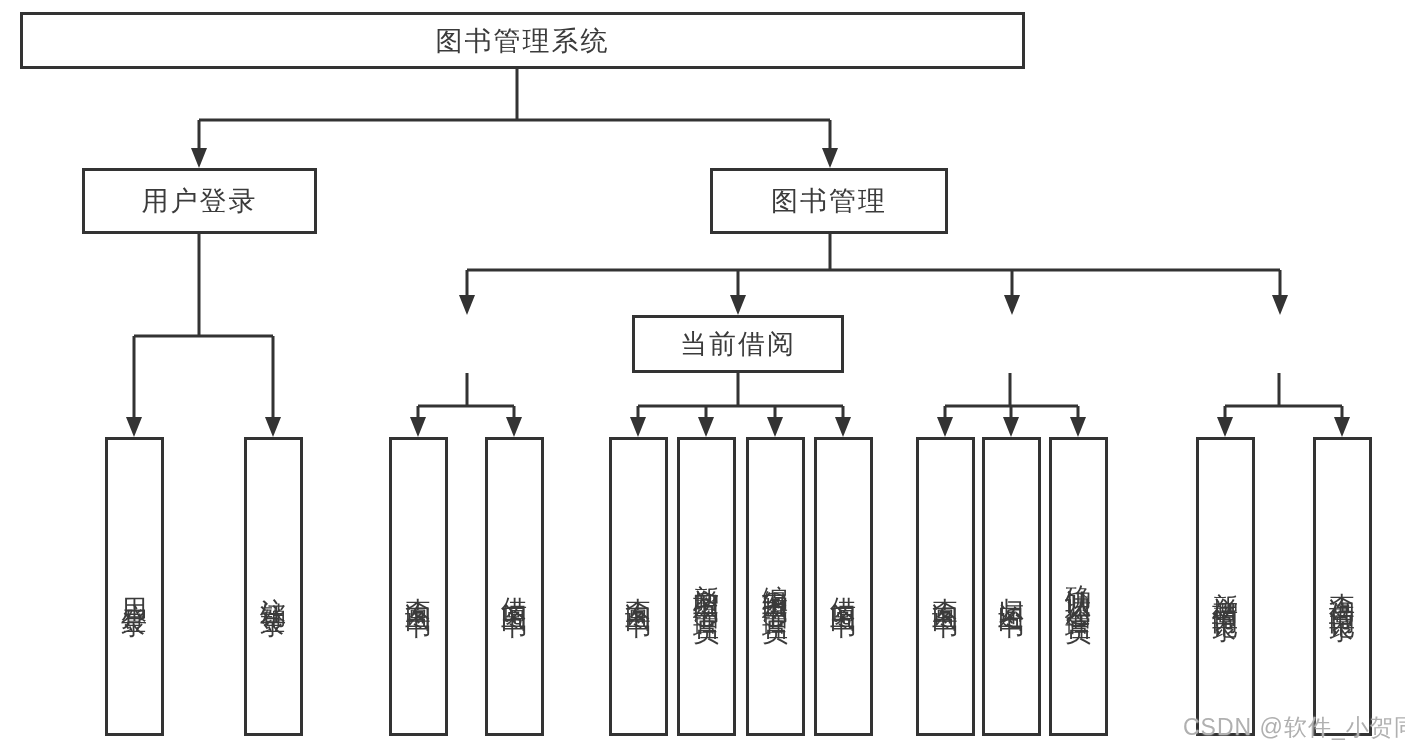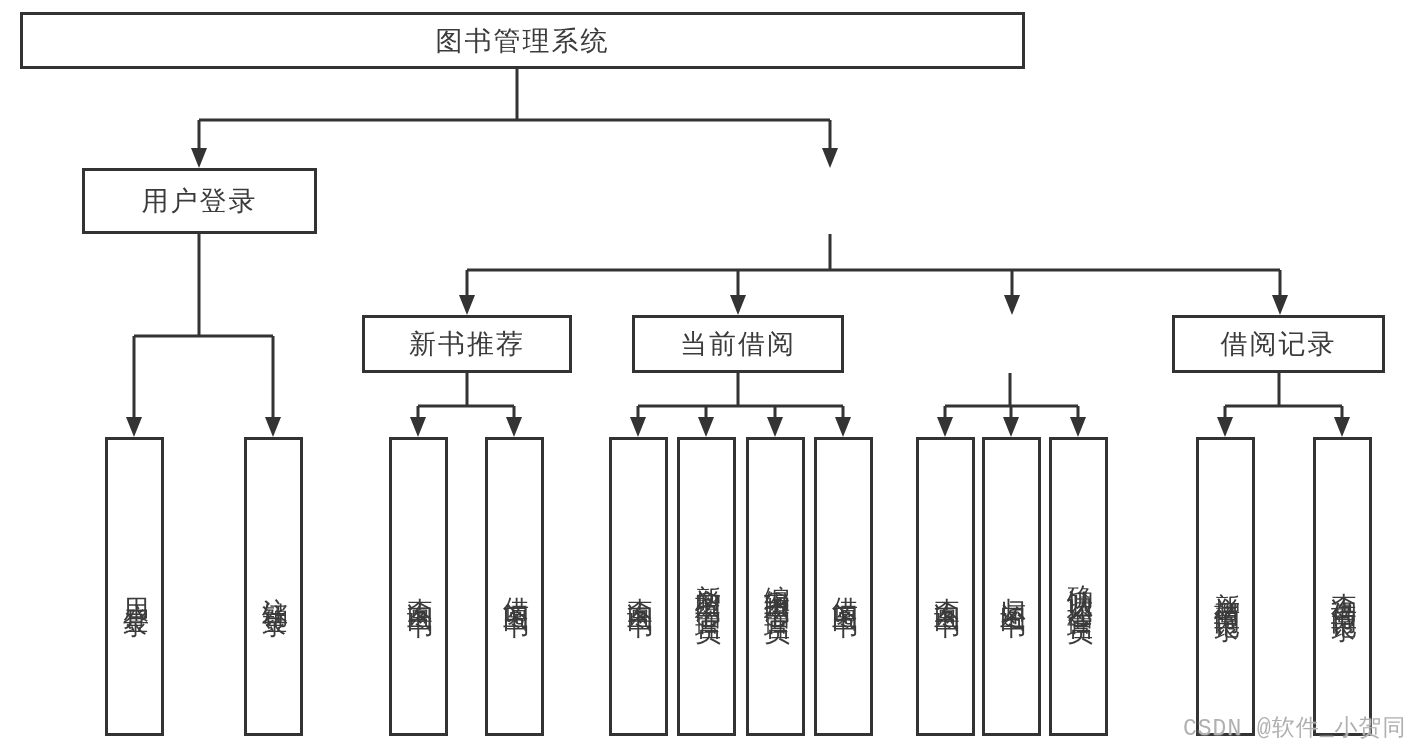--- a/index.html
+++ b/index.html
@@ -1,21 +1,21 @@
 <!DOCTYPE html>
 <html><head>
 <meta charset="utf-8">
 <style>
   html, body { margin: 0; padding: 0; background: #ffffff; }
   .canvas {
     position: relative;
     width: 1405px;
     height: 747px;
     background: #ffffff;
-    font-family: Liberation Mono, monospace;
+    font-family: Liberation Sans, sans-serif;
     overflow: hidden;
   }
   .connectors {
     position: absolute;
     left: 0; top: 0;
     width: 1405px; height: 747px;
   }
   .node {
     position: absolute;
     box-sizing: border-box;
@@ -111,24 +111,23 @@
       <polygon points="1003,417 1019,417 1011,437"></polygon>
       <polygon points="1070,417 1086,417 1078,437"></polygon>
       <polygon points="1217,417 1233,417 1225,437"></polygon>
       <polygon points="1334,417 1350,417 1342,437"></polygon>
     </g>
   </svg>
 
   <div class="node root">图书管理系统</div>
 
   <div class="node lv2-a">用户登录</div>
+  <div class="node lv2-b">图书管理</div>
 
-  <div class="node lv3-a">新书推荐</div>
   <div class="node lv3-b">当前借阅</div>
-  <div class="node lv3-d">借阅记录</div>
 
   <div class="node leaf leaf-1">用户登录</div>
   <div class="node leaf leaf-2">注销登录</div>
 
   <div class="node leaf leaf-3">查询图书</div>
   <div class="node leaf leaf-4">借阅图书</div>
 
   <div class="node leaf leaf-5">查询图书</div>
   <div class="node leaf leaf-6">新增图书（管理员）</div>
   <div class="node leaf leaf-7">编辑图书（管理员）</div>

